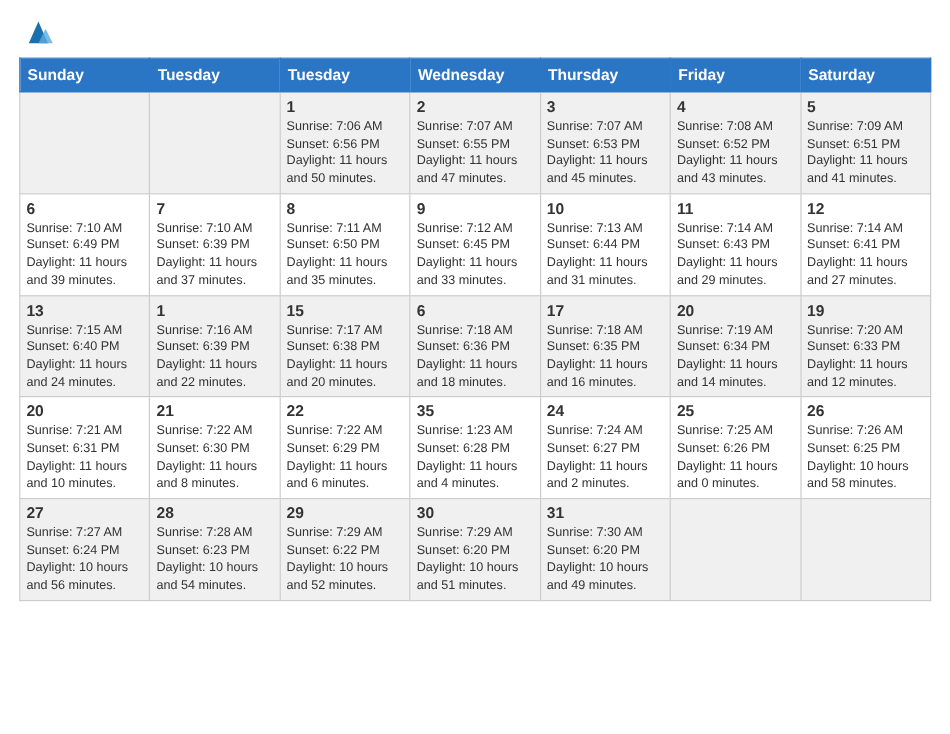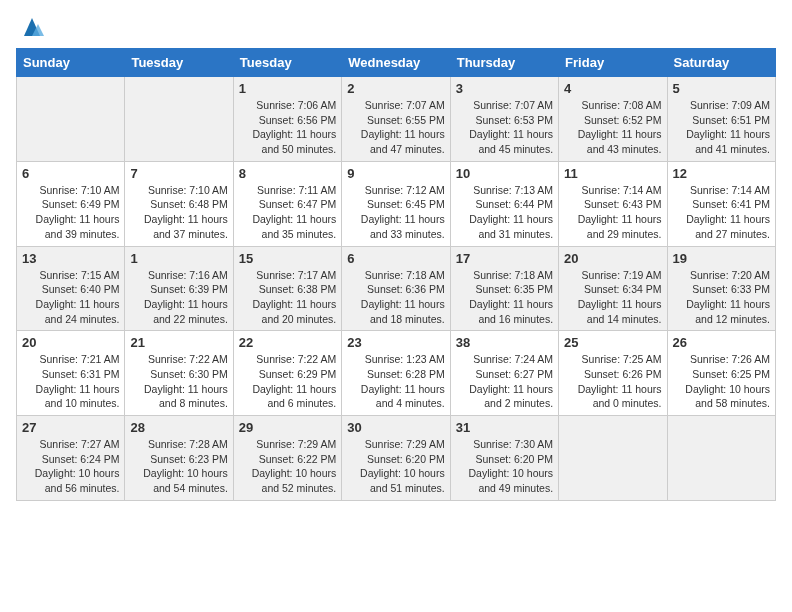--- a/index.html
+++ b/index.html
@@ -66,21 +66,20 @@
       font-size: 13px;
       font-weight: bold;
       color: #333;
       display: block;
       margin-bottom: 2px;
     }
     .day-info {
       font-size: 10.5px;
       color: #333;
       line-height: 1.4;
-      text-align: right;
     }
   </style>
 </head>
 <body>
 
 <div class="header">
   <div class="logo">
     <div style="display:flex; align-items:center;">
       <span style="font-size:22px; font-weight:bold; color:#333;"></span>
       <span style="font-size:22px; font-weight:bold; color:#1a6faf;"></span>
@@ -146,27 +145,27 @@
       <tr>
         <td>
           <span class="day-num">6</span>
           <div class="day-info">Sunrise: 7:10 AM
 Sunset: 6:49 PM
 Daylight: 11 hours and 39 minutes.</div>
         </td>
         <td>
           <span class="day-num">7</span>
           <div class="day-info">Sunrise: 7:10 AM
-Sunset: 6:48 PM
+Sunset: 6:39 PM
 Daylight: 11 hours and 37 minutes.</div>
         </td>
         <td>
           <span class="day-num">8</span>
           <div class="day-info">Sunrise: 7:11 AM
-Sunset: 6:47 PM
+Sunset: 6:50 PM
 Daylight: 11 hours and 35 minutes.</div>
         </td>
         <td>
           <span class="day-num">9</span>
           <div class="day-info">Sunrise: 7:12 AM
 Sunset: 6:45 PM
 Daylight: 11 hours and 33 minutes.</div>
         </td>
         <td>
           <span class="day-num">10</span>
@@ -244,27 +243,27 @@
 Sunset: 6:30 PM
 Daylight: 11 hours and 8 minutes.</div>
         </td>
         <td>
           <span class="day-num">22</span>
           <div class="day-info">Sunrise: 7:22 AM
 Sunset: 6:29 PM
 Daylight: 11 hours and 6 minutes.</div>
         </td>
         <td>
-          <span class="day-num">23</span>
+          <span class="day-num">35</span>
           <div class="day-info">Sunrise: 1:23 AM
 Sunset: 6:28 PM
 Daylight: 11 hours and 4 minutes.</div>
         </td>
         <td>
-          <span class="day-num">38</span>
+          <span class="day-num">24</span>
           <div class="day-info">Sunrise: 7:24 AM
 Sunset: 6:27 PM
 Daylight: 11 hours and 2 minutes.</div>
         </td>
         <td>
           <span class="day-num">25</span>
           <div class="day-info">Sunrise: 7:25 AM
 Sunset: 6:26 PM
 Daylight: 11 hours and 0 minutes.</div>
         </td>

